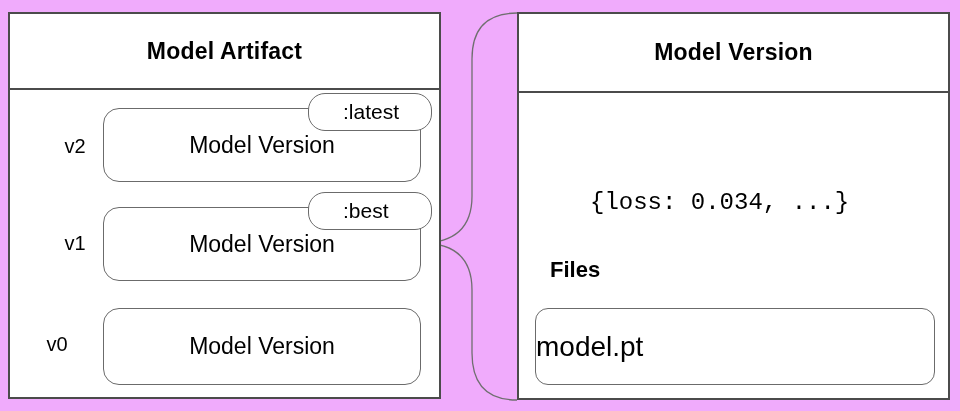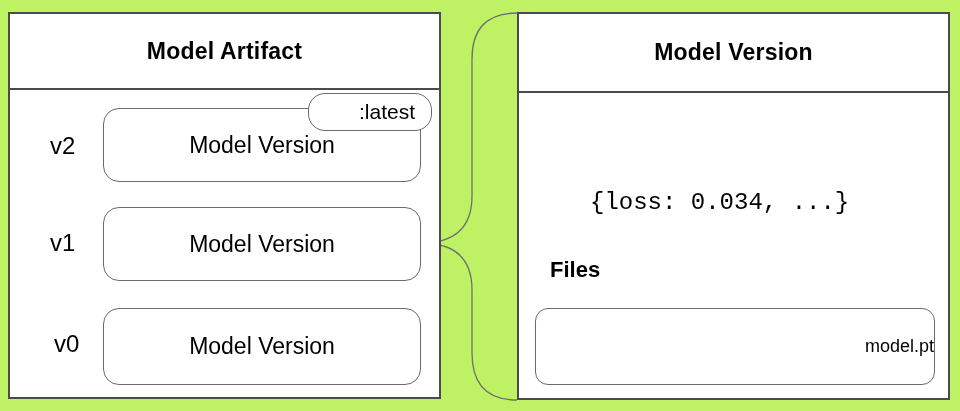--- a/index.html
+++ b/index.html
@@ -8,21 +8,21 @@
     background: #ffffff;
   }
   body {
     font-family: "Liberation Sans", sans-serif;
     color: #000000;
   }
   .stage {
     position: relative;
     width: 960px;
     height: 411px;
-    background: #bef264;
+    background: #f0abfc;
     overflow: hidden;
   }
   .panel {
     position: absolute;
     background: #ffffff;
     border: 2px solid #4b4b4b;
     box-sizing: border-box;
   }
   .panel-left  { left: 8px;   top: 12px; width: 433px; height: 387px; }
   .panel-right { left: 517px; top: 12px; width: 433px; height: 388px; }
@@ -39,21 +39,22 @@
     letter-spacing: 0.2px;
   }
   .panel-right .panel-header { height: 77px; }
 
   
   .v-label {
     position: absolute;
     width: 50px;
     height: 30px;
     line-height: 30px;
-    font-size: 24px;
+    text-align: center;
+    font-size: 20px;
   }
   .v-box {
     position: absolute;
     left: 103px;
     width: 318px;
     background: #ffffff;
     border: 1px solid #6b6b6b;
     border-radius: 16px;
     box-sizing: border-box;
     display: flex;
@@ -72,25 +73,25 @@
     border-radius: 17px;
     box-sizing: border-box;
     display: flex;
     align-items: center;
     padding-left: 34px;
     font-size: 21px;
     z-index: 2;
   }
   .row-v2-label { left: 50px; top: 131px; }
   .row-v1-label { left: 50px; top: 228px; }
-  .row-v0-label { left: 54px; top: 329px; }
+  .row-v0-label { left: 32px; top: 329px; }
   .row-v2-box { top: 108px; height: 74px; }
   .row-v1-box { top: 207px; height: 74px; }
   .row-v0-box { top: 308px; height: 77px; }
-  .row-v2-pill { top: 93px; justify-content: center; }
+  .row-v2-pill { top: 93px; }
   .row-v1-pill { top: 192px; }
 
   
   .section-heading {
     position: absolute;
     left: 550px;
     font-weight: bold;
     font-size: 22px;
   }
   .heading-metadata { top: 121px; }
@@ -108,22 +109,22 @@
     left: 535px;
     top: 308px;
     width: 400px;
     height: 77px;
     background: #ffffff;
     border: 1px solid #6b6b6b;
     border-radius: 13px;
     box-sizing: border-box;
     display: flex;
     align-items: center;
-    justify-content: flex-end;
-    font-size: 18px;
+    justify-content: flex-start;
+    font-size: 28px;
   }
 
   .connector-svg {
     position: absolute;
     left: 0; top: 0;
     width: 960px;
     height: 411px;
     pointer-events: none;
     z-index: 0;
   }
@@ -147,20 +148,23 @@
     <span>Model Version</span>
   </div>
   <div class="alias-pill row-v2-pill">
     <span>:latest</span>
   </div>
 
   <span class="v-label row-v1-label">v1</span>
   <div class="v-box row-v1-box">
     <span>Model Version</span>
   </div>
+  <div class="alias-pill row-v1-pill">
+    <span>:best</span>
+  </div>
 
   <span class="v-label row-v0-label">v0</span>
   <div class="v-box row-v0-box">
     <span>Model Version</span>
   </div>
 
   <div class="panel panel-right">
     <div class="panel-header">Model Version</div>
   </div>
 

